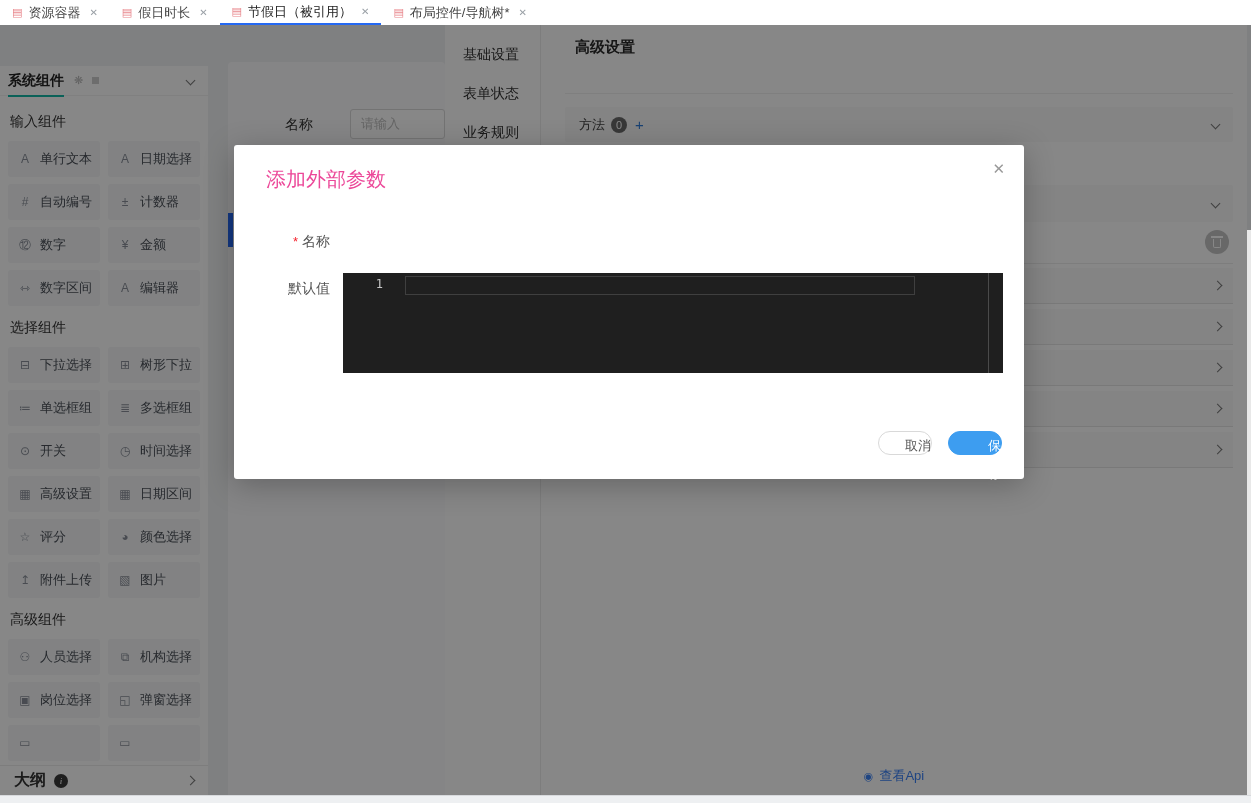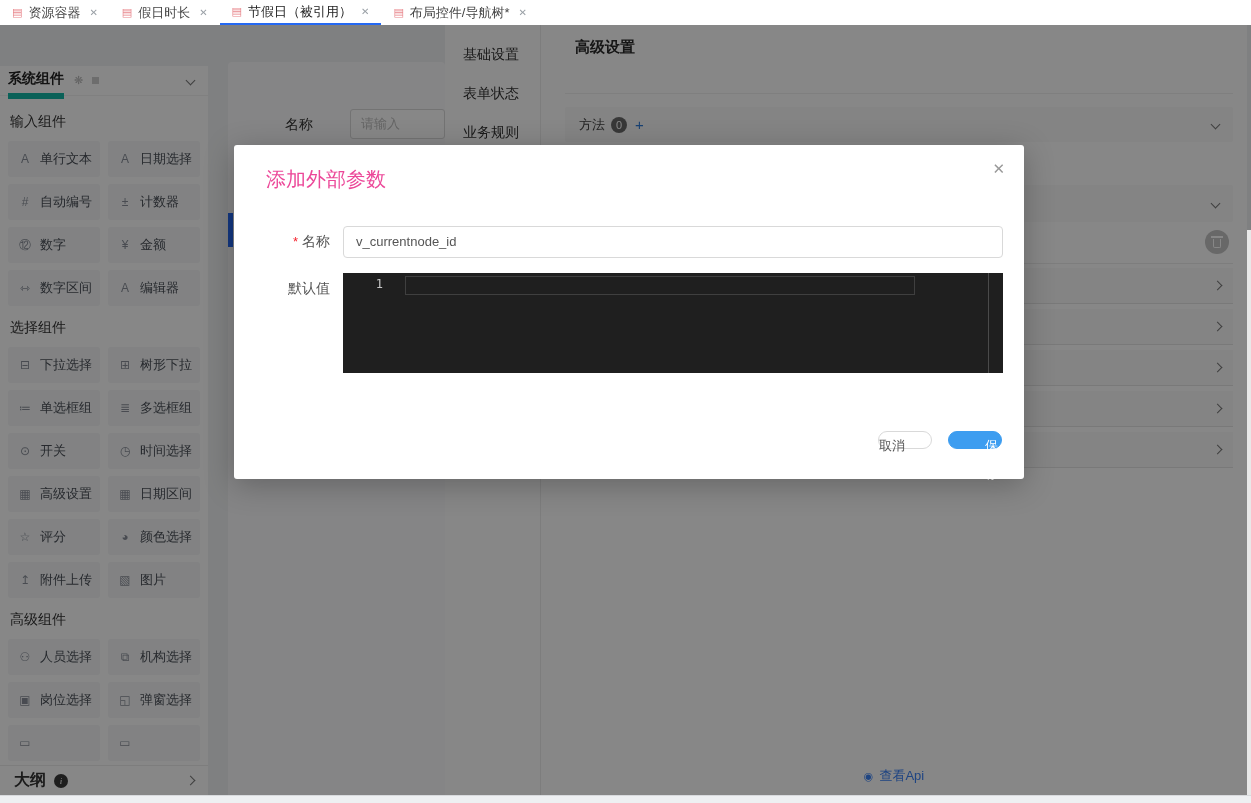--- a/index.html
+++ b/index.html
@@ -10,21 +10,21 @@
   
   .tabbar { position:absolute; left:0; top:0; width:100%; height:25px; background:#fff; display:flex; align-items:stretch; z-index:5; }
   .tab { display:flex; align-items:center; padding:0 12px; font-size:13px; color:#444; cursor:pointer; }
   .tab .doc-ico { color:#e8868c; font-size:11px; margin-right:6px; }
   .tab .tab-close { color:#9aa0a6; font-size:10px; margin-left:9px; }
   .tab.active { border-bottom:2px solid #2468f2; color:#222; }
 
   
   .sidebar { position:absolute; left:0; top:66px; width:208px; bottom:8px; background:#fff; overflow:hidden; }
   .sb-head { position:relative; height:30px; padding-left:8px; display:flex; align-items:center; border-bottom:1px solid #f2f2f2; }
-  .sb-head .sb-title { font-size:14px; font-weight:bold; color:#222; border-bottom:6px solid #14b8a6; padding-bottom:5px; margin-bottom:-7px; }
+  .sb-head .sb-title { font-size:14px; font-weight:bold; color:#222; border-bottom:2px solid #14b8a6; padding-bottom:5px; margin-bottom:-7px; }
   .sb-head .spin { color:#b9b9b9; font-size:11px; margin-left:10px; }
   .sb-head .sq { width:7px; height:7px; background:#cfcfcf; margin-left:9px; }
   .chev { display:inline-block; width:7px; height:7px; border-right:1.6px solid #777; border-bottom:1.6px solid #777; }
   .chev.down { transform:rotate(45deg); }
   .chev.right { transform:rotate(-45deg); }
   .sb-head .chev { position:absolute; right:14px; top:11px; }
   .sb-body { padding:4px 8px 0 8px; }
   .sec-title { font-size:14px; color:#333; margin:13px 0 10px 2px; }
   .cgrid { display:grid; grid-template-columns:1fr 1fr; gap:7px 8px; }
   .citem { height:36px; background:#f5f6f8; border-radius:3px; display:flex; align-items:center; padding-left:9px; cursor:grab; }
@@ -77,21 +77,21 @@
   .modal-close { position:absolute; right:19px; top:15px; font-size:15px; color:#999; cursor:pointer; }
   .frm-label { position:absolute; width:76px; text-align:right; font-size:14px; color:#555; }
   .frm-label .req { color:#f5222d; margin-right:4px; font-size:13px; }
   .name-label { left:20px; top:88px; }
   .name-input { position:absolute; left:109px; top:81px; width:660px; height:32px; border:1px solid #d9d9d9; border-radius:4px; font-size:13px; color:#555; line-height:30px; padding-left:12px; background:#fff; }
   .def-label { left:20px; top:135px; }
   .code-editor { position:absolute; left:109px; top:128px; width:660px; height:100px; background:#1f1f1f; }
   .gutter-num { position:absolute; left:0; top:4px; width:40px; text-align:right; color:#c6c6c6; font-size:12px; font-family:"DejaVu Sans Mono","Liberation Mono",monospace; }
   .cur-line { position:absolute; left:62px; top:3px; width:510px; height:19px; border:1px solid #3f3f3f; }
   .ed-sep { position:absolute; left:645px; top:0; width:1px; height:100%; background:#4a4a4a; }
-  .modal-btn { position:absolute; top:286px; height:18px; width:54px; border-radius:14px; font-size:13px; text-align:left; line-height:28px; cursor:pointer; }
+  .modal-btn { position:absolute; top:286px; height:24px; width:54px; border-radius:14px; font-size:13px; text-align:right; line-height:28px; cursor:pointer; }
   .btn-cancel { left:644px; background:#fff; border:1px solid #d9d9d9; color:#555; }
   .btn-save { left:714px; background:#3d9df0; border:1px solid #3d9df0; color:#fff;padding-left:36px; }
 </style>
 </head>
 <body>
 
 <div class="app">
 
   <div class="tabbar">
     <div class="tab">
@@ -308,21 +308,20 @@
   <div class="bottom-strip"></div>
   <div class="scrollbar"></div>
 
   <div class="modal">
     <div class="modal-title">添加外部参数</div>
     <div class="modal-close">✕</div>
 
     <div class="frm-label name-label">
       <span class="req">*</span><span>名称</span>
     </div>
-    <div class="name-input">v_currentnode_id</div>
 
     <div class="frm-label def-label">默认值</div>
     <div class="code-editor">
       <div class="gutter-num">1</div>
       <div class="cur-line"></div>
       <div class="ed-sep"></div>
     </div>
 
     <div class="modal-btn btn-cancel">取消</div>
     <div class="modal-btn btn-save">保存</div>

